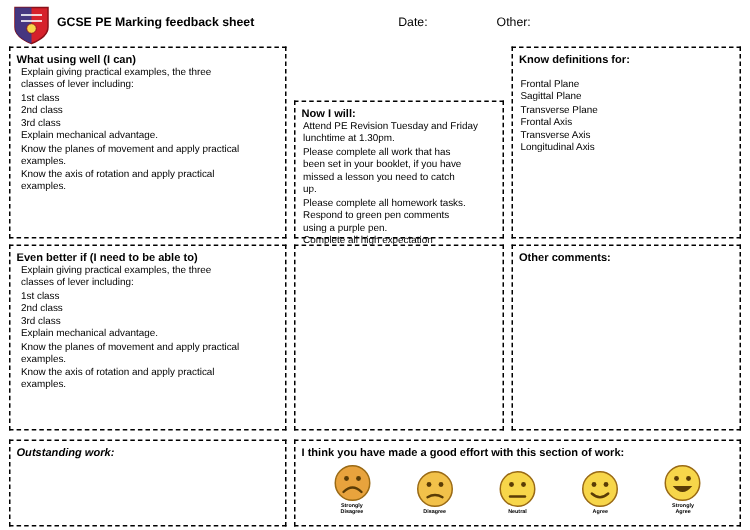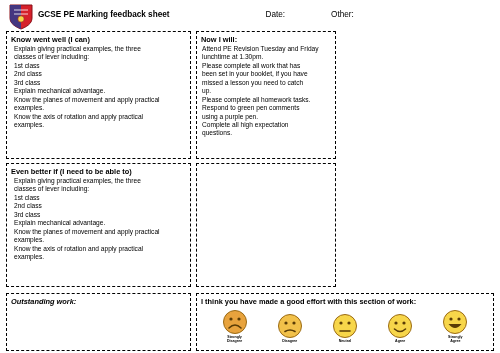--- a/index.html
+++ b/index.html
@@ -27,21 +27,21 @@
     position:relative;
     background:#fff;
   }
   .dbox .title{font-size:7.4px;font-weight:bold;padding:3px 4px 1px 4px;}
   .dbox .body{font-size:6.6px;line-height:1.28;padding:0 4px 3px 5px;white-space:pre-line;}
   .dbox .body.indent{padding-left:7px;}
 
   
   .row1{display:flex;gap:5px;height:128px;margin-top:1px;}
   .c-www{width:185px;}
-  .c-nwi{width:140px;}
+  .c-nwi{width:140px;margin-top:36px;}
   .c-def{flex:1;}
   .c-def .body{white-space:pre-line;padding-top:8px;}
 
   
   .row2{display:flex;gap:5px;height:124px;margin-top:4px;}
   .c-ebi{width:185px;}
   .c-haz{width:140px;}
   .c-oth{flex:1;}
 
   
@@ -70,21 +70,21 @@
       </svg>
     </div>
     <div class="hdr-title">GCSE PE Marking feedback sheet</div>
     <div class="hdr-date">Date:</div>
     <div class="hdr-class">Other:</div>
   </div>
 
   <div class="row1">
 
     <div class="dbox c-www">
-      <div class="title">Know went well (I can)</div>
+      <div class="title">What using well (I can)</div>
       <div class="body indent">Explain giving practical examples, the three
 classes of lever including:
 1st class
 2nd class
 3rd class
  Explain mechanical advantage.
 Know the planes of movement and apply practical
 examples.
 Know the axis of rotation and apply practical
 examples.</div>
@@ -98,20 +98,29 @@
 been set in your booklet, if you have
 missed a lesson you need to catch
 up.
 Please complete all homework tasks.
 Respond to green pen comments
 using a purple pen.
 Complete all high expectation
 questions.</div>
     </div>
 
+    <div class="dbox c-def">
+      <div class="title">Know definitions for:</div>
+      <div class="body">Frontal Plane
+Sagittal Plane
+Transverse Plane
+Frontal Axis
+Transverse Axis
+Longitudinal Axis</div>
+    </div>
 
   </div>
 
   <div class="row2">
 
     <div class="dbox c-ebi">
       <div class="title">Even better if (I need to be able to)</div>
       <div class="body indent">Explain giving practical examples, the three
 classes of lever including:
 1st class
@@ -121,20 +130,24 @@
 Know the planes of movement and apply practical
 examples.
 Know the axis of rotation and apply practical
 examples.</div>
     </div>
 
     <div class="dbox c-haz">
       <div class="body"></div>
     </div>
 
+    <div class="dbox c-oth">
+      <div class="title">Other comments:</div>
+      <div class="body"></div>
+    </div>
 
   </div>
 
   <div class="row3">
 
     <div class="dbox c-out">
       <div class="title">Outstanding work:</div>
       <div class="body"></div>
     </div>
 

